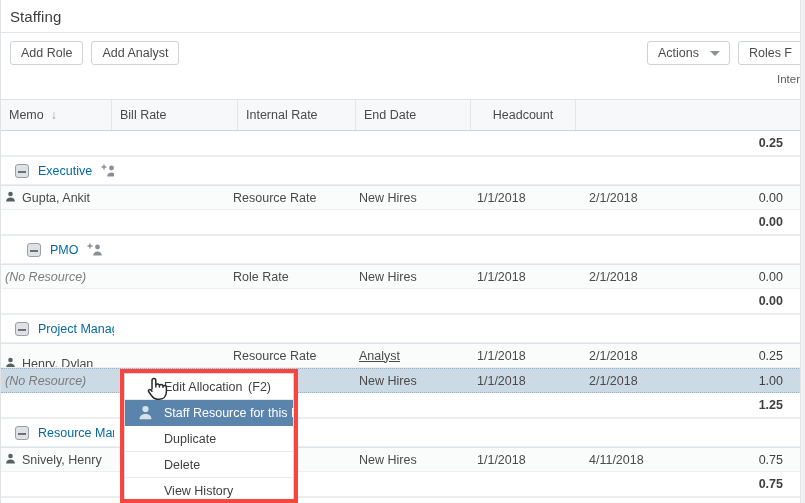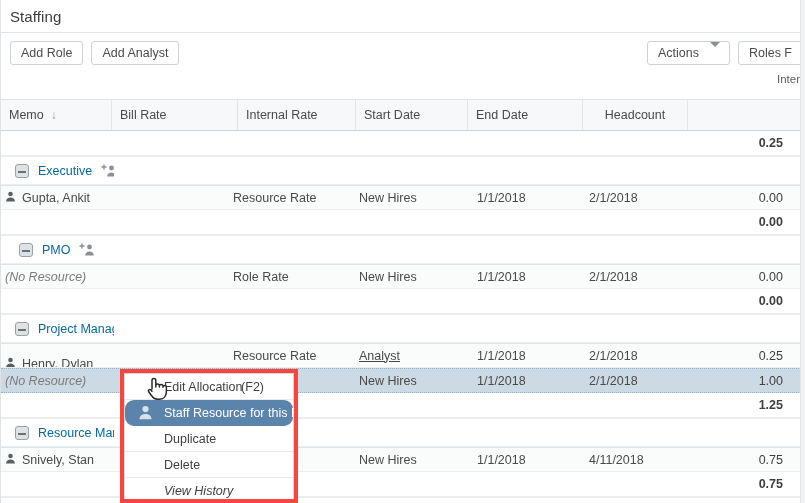--- a/index.html
+++ b/index.html
@@ -25,21 +25,21 @@
     border-left:1px solid #dfe3e6;border-right:1px solid #dfe3e6;
   }
   .tb-left{position:absolute;left:9px;top:8px;display:flex;gap:8px;}
   .tb-right{position:absolute;right:1px;top:8px;display:flex;gap:8px;}
   .btn{
     box-sizing:border-box;height:24px;padding:0 10px;
     border:1px solid #cdd2d6;border-radius:3px;background:#fff;
     font-size:12.5px;color:#4b4b4b;line-height:22px;white-space:nowrap;
     font-family:inherit;cursor:pointer;
   }
-  .btn.dd{display:flex;gap:11px;padding-right:9px;}
+  .btn.dd{display:flex;align-items:center;gap:11px;padding-right:9px;}
   .caret{
     width:0;height:0;border-left:5px solid transparent;border-right:5px solid transparent;
     border-top:5px solid #8a9095;display:inline-block;
   }
   .sub-note{
     position:absolute;right:4px;top:40px;font-size:11.5px;color:#5c5c5c;white-space:nowrap;
   }
 
   
   .grid{
@@ -96,23 +96,23 @@
   .ctx-menu{
     position:relative;width:170px;box-sizing:border-box;margin:4px 0 0 4px;
     background:#fff;border:1px solid #d4d7da;
     box-shadow:0 2px 5px rgba(0,0,0,.18);z-index:2;
   }
   .ctx-item{
     position:relative;box-sizing:border-box;height:26px;display:flex;align-items:center;
     font-size:12.5px;color:#3f3f3f;padding-left:39px;
     border-bottom:1px solid #e8eaec;cursor:pointer;white-space:nowrap;
   }
-  .ctx-item:last-child{border-bottom:none;font-style:italic;}
-  .ctx-item.active{background:#5b84ad;color:#fff;border-bottom-color:#5b84ad;border-radius:9px;}
-  .ctx-shortcut{position:absolute;right:29px;font-size:12.5px;color:#3f3f3f;}
+  .ctx-item:last-child{border-bottom:none;}
+  .ctx-item.active{background:#5b84ad;color:#fff;border-bottom-color:#5b84ad;}
+  .ctx-shortcut{position:absolute;right:22px;font-size:12.5px;color:#3f3f3f;}
   .ctx-ico{position:absolute;left:13px;top:5px;}
   .cursor-hand{position:absolute;left:26px;top:6px;z-index:5;pointer-events:none;}
 
   .scroll-gutter{
     position:absolute;right:0;top:0;width:5px;height:503px;background:#f1f2f3;
     border-left:1px solid #e3e5e7;box-sizing:border-box;
   }
 </style>
 </head>
 <body>
@@ -143,23 +143,20 @@
         <div class="th" style="width: 111px;">
           <span>Memo</span>
           <span class="sort-arrow">↓</span>
         </div>
         <div class="th" style="width: 126px;">
           <span>Bill Rate</span>
         </div>
         <div class="th" style="width: 118px;">
           <span>Internal Rate</span>
         </div>
-        <div class="th" style="width: 112px;">
-          <span>Start Date</span>
-        </div>
         <div class="th" style="width: 115px;">
           <span>End Date</span>
         </div>
         <div class="th center" style="width: 105px;">
           <span>Headcount</span>
         </div>
       </div>
     <div id="tbody">
         <div class="trow">
           <div class="td" style="width: 113px;"></div>
@@ -201,21 +198,21 @@
         <div class="trow">
           <div class="td" style="width: 113px;"></div>
           <div class="td" style="width: 111px;"></div>
           <div class="td" style="width: 126px;"></div>
           <div class="td" style="width: 118px;"></div>
           <div class="td" style="width: 112px;"></div>
           <div class="td" style="width: 115px;"></div>
           <div class="td right" style="width: 105px;">0.00</div>
         </div>
         <div class="trow group">
-          <div class="td" style="width: 113px; padding: 4px;">
+          <div class="td" style="width: 113px; padding: 12px;">
             <div class="grp">
               <span class="collapse-ico"></span>
               <span class="grp-label">PMO</span>
               <span class="addres-ico"><svg width="16" height="13" viewBox="0 0 16 13">
                   <path d="M1 3h4M3 1v4" stroke="#8a9096" stroke-width="1.4" stroke-linecap="round"></path>
                   <circle cx="10.5" cy="4" r="2.4" fill="#8a9096"></circle>
                   <path d="M6.2 12.4c0-2.6 2-4 4.3-4s4.3 1.4 4.3 4z" fill="#8a9096"></path>
                 </svg></span>
             </div>
           </div>
@@ -290,21 +287,21 @@
               <span class="grp-label">Resource Manag</span>
             </div>
           </div>
         </div>
         <div class="trow res alt">
           <div class="td" style="width: 113px; padding: 0px 8px 0px 4px;">
             <span class="person-ico" style="margin-right: 6px;"><svg width="11" height="11" viewBox="0 0 12 12">
                 <circle cx="6" cy="3.2" r="2.5" fill="#5a5f64"></circle>
                 <path d="M1.2 11.4c0-2.7 2.2-4.2 4.8-4.2s4.8 1.5 4.8 4.2z" fill="#5a5f64"></path>
               </svg></span>
-            <span>Snively, Stan</span>
+            <span>Snively, Henry</span>
           </div>
           <div class="td" style="width: 111px;"></div>
           <div class="td" style="width: 126px;"></div>
           <div class="td" style="width: 118px;">New Hires</div>
           <div class="td" style="width: 112px;">1/1/2018</div>
           <div class="td" style="width: 115px;">4/11/2018</div>
           <div class="td right norm" style="width: 105px;">0.75</div>
         </div>
         <div class="trow">
           <div class="td" style="width: 113px;"></div>

